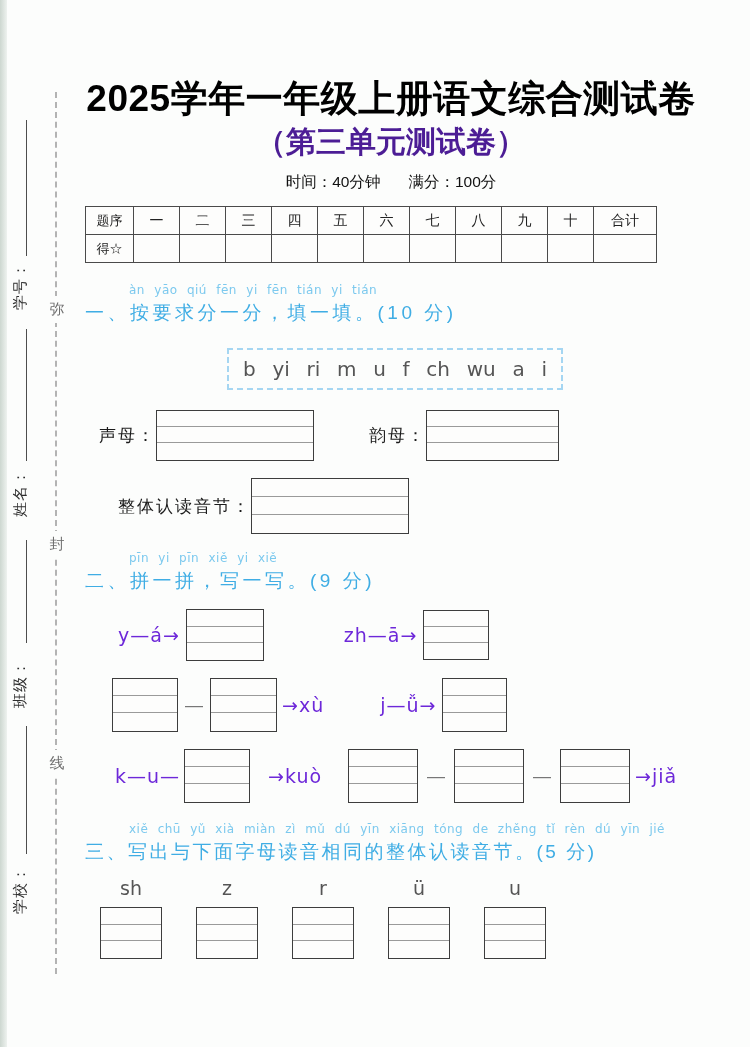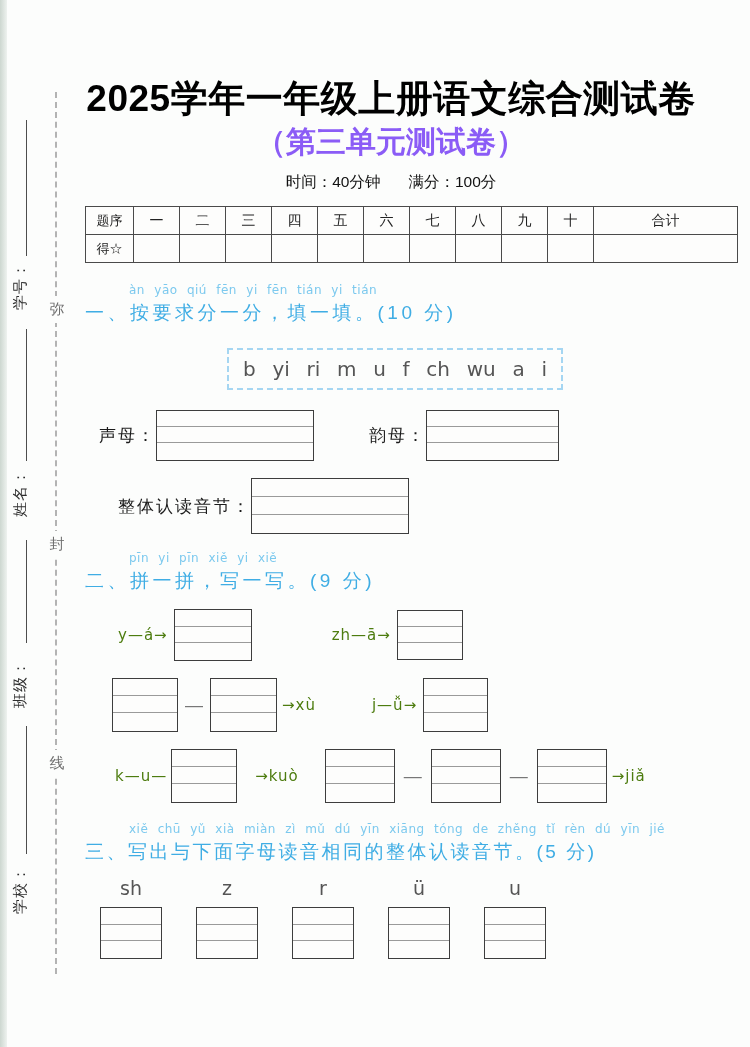--- a/index.html
+++ b/index.html
@@ -16,25 +16,25 @@
                font-family:"DejaVu Serif", serif; }
   .m-blank { position:absolute; left:26px; width:1px; background:#4d4d4d; }
   .m-label { position:absolute; left:-16px; width:76px; height:22px; text-align:center;
              transform:rotate(-90deg); font-family:"DejaVu Serif", serif;
              font-size:15px; color:#2e2e2e; letter-spacing:1px; }
 
   .content { position:absolute; left:85px; top:0; width:612px; }
 
   .title { margin-top:76px; text-align:center; font-size:37px; line-height:46px;
            font-weight:bold; color:#000; letter-spacing:0.5px; }
-  .subtitle { text-align:center; font-size:30px; line-height:40px; font-weight:bold; color:#8b5cf6; }
+  .subtitle { text-align:center; font-size:30px; line-height:40px; font-weight:bold; color:#4c1d95; }
   .meta { margin-top:10px; display:flex; justify-content:center; gap:28px;
           font-size:15.5px; color:#111; }
 
-  table.score { width:653px; border-collapse:collapse; margin-top:13px; table-layout:fixed; }
+  table.score { width:572px; border-collapse:collapse; margin-top:13px; table-layout:fixed; }
   table.score td { border:1px solid #4a4a4a; height:28px; text-align:center;
                    font-size:14px; color:#222; background:#fdfdfc; }
   table.score td.small { font-size:13px; }
   table.score col.c-first { width:48px; }
   table.score col.c-num { width:46px; }
 
   .sec { margin-top:20px; }
   .sec-pinyin { color:#7cc9ee; font-size:12px; margin-left:44px; letter-spacing:0.5px;
                 word-spacing:5px; font-family:"DejaVu Sans", sans-serif;margin-top:10px; }
   .sec-title { color:#3fade4; font-size:19px; font-weight:normal; letter-spacing:3.5px;
@@ -45,21 +45,21 @@
                  color:#555; font-size:20px; font-family:"DejaVu Sans", sans-serif; }
 
   .pgrid { border:1.5px solid #3d3d3d; position:relative; background:#fdfdfc; flex:none; }
   .pgrid::before, .pgrid::after { content:""; position:absolute; left:0; right:0;
                                   height:1px; background:#9a9a9a; }
   .pgrid::before { top:31%; } .pgrid::after { top:64%; }
 
   .row { display:flex; align-items:center; }
   .klabel { font-family:"DejaVu Serif", serif; font-size:17px; color:#1b1b1b;
             letter-spacing:2px; white-space:nowrap; }
-  .pin { font-size:15px; color:#4d7c0f; letter-spacing:1px; white-space:nowrap;
+  .pin { font-size:19px; color:#6d28d9; letter-spacing:1px; white-space:nowrap;
          font-family:"DejaVu Sans", sans-serif; }
   .dash { font-size:18px; color:#777; }
 
   .lt-group { display:flex; flex-direction:column; align-items:center; gap:8px; }
   .lt { font-size:19px; color:#555; font-family:"DejaVu Sans", sans-serif; }
 </style>
 </head>
 <body>
 
 <div class="page">

